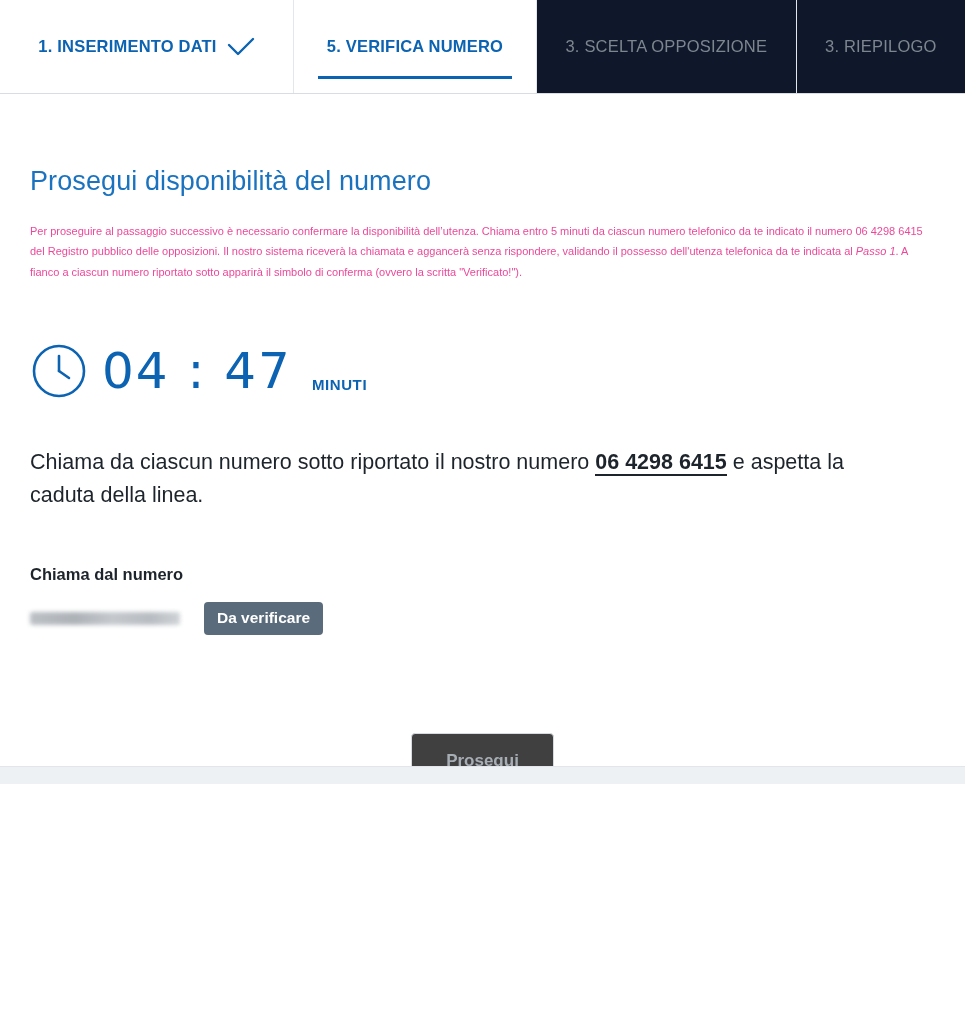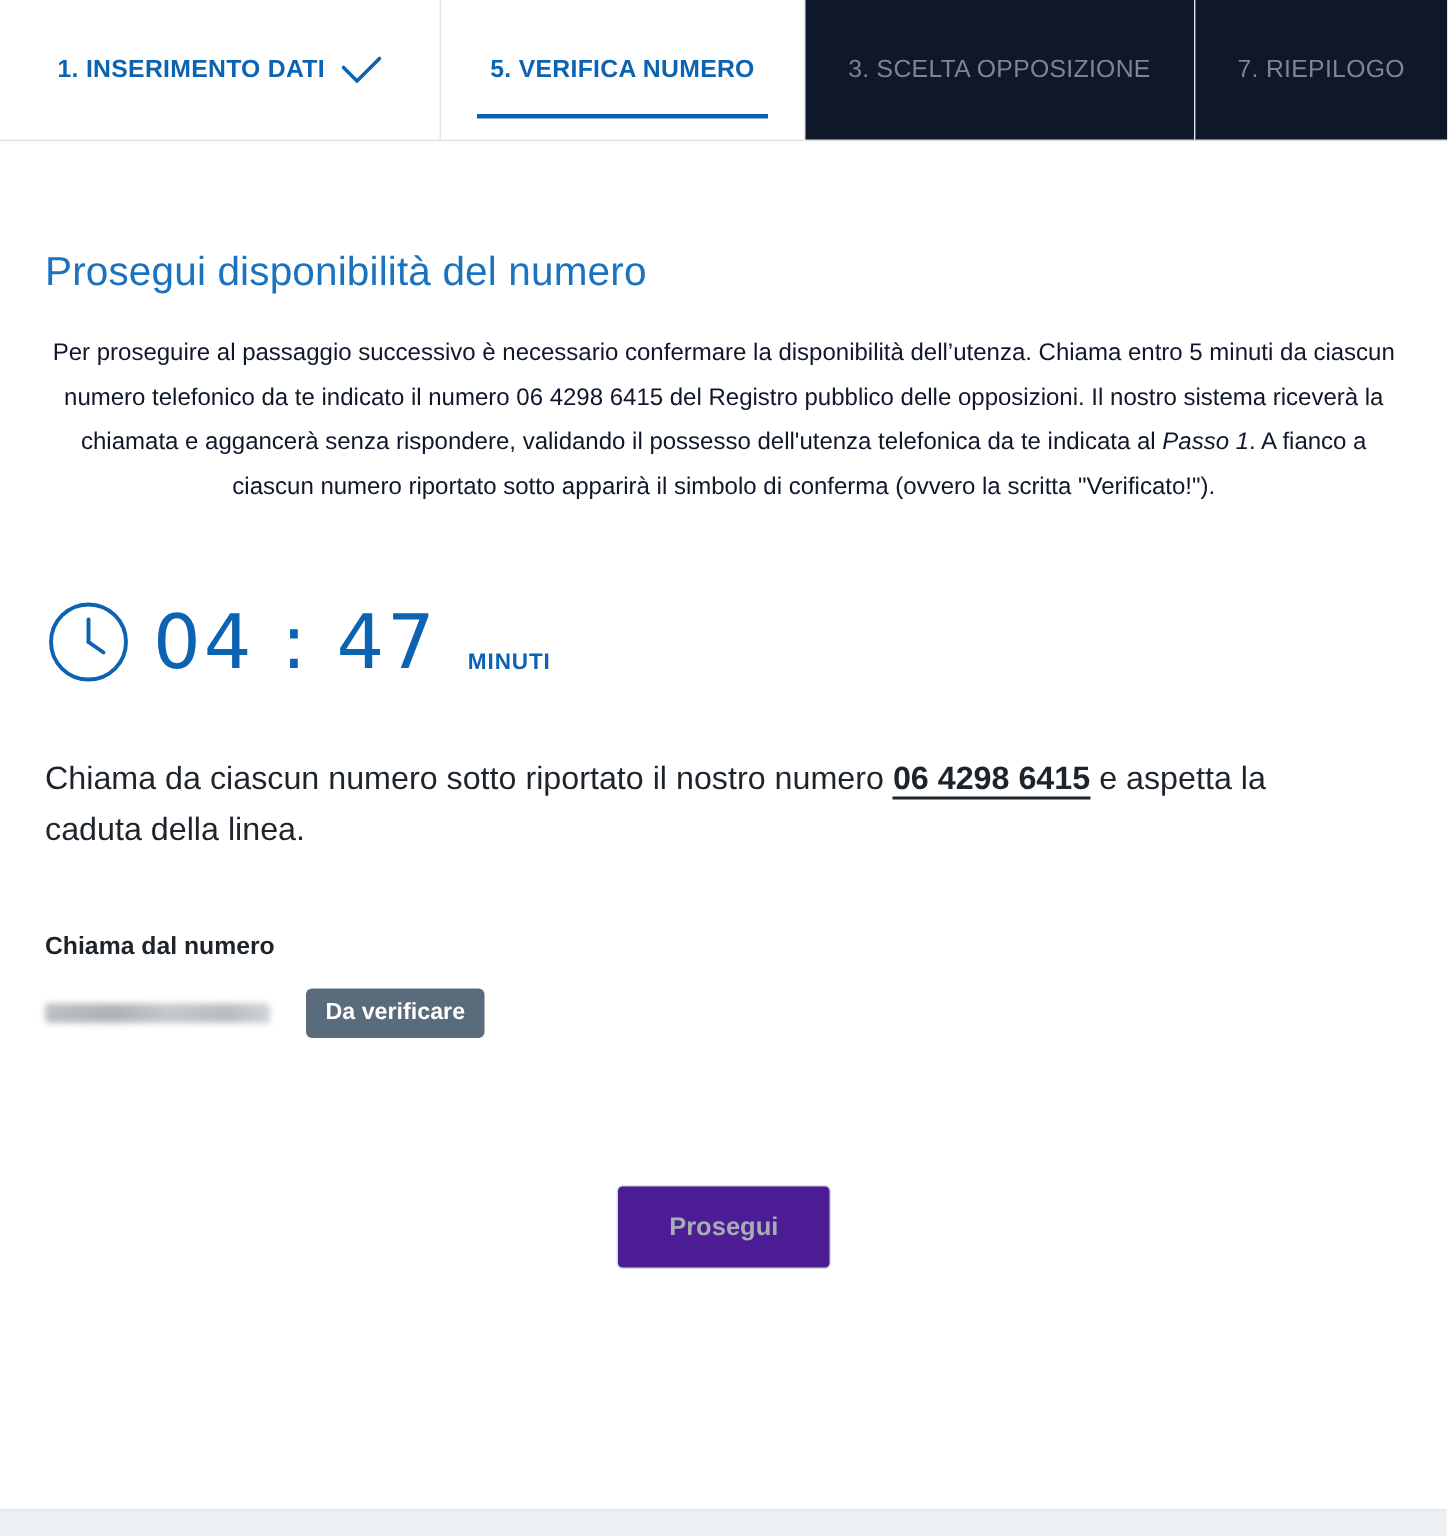--- a/index.html
+++ b/index.html
@@ -4,21 +4,21 @@
 <style>
   * { box-sizing: border-box; }
   html, body {
     margin: 0;
     padding: 0;
     background: #ffffff;
     font-family: "Liberation Sans", sans-serif;
   }
   .page {
     width: 965px;
-    height: 1024px;
+    height: 784px;
     position: relative;
     background: #ffffff;
     overflow: hidden;
   }
 
   
   .stepper {
     display: flex;
     height: 94px;
     background: #ffffff;
@@ -70,25 +70,24 @@
   }
   .title {
     color: #1b73bf;
     font-size: 27px;
     font-weight: normal;
     margin: 72px 0 0 0;
     letter-spacing: 0.1px;
   }
   .intro {
     margin: 24px 0 0 0;
-    font-size: 16px;
+    font-size: 11px;
     line-height: 1.85;
-    color: #0f172a;
+    color: #ec4899;
     max-width: 905px;
-    text-align: center;
   }
   .intro em { font-style: italic; }
 
   
   .timer-row {
     display: flex;
     align-items: center;
     margin-top: 60px;
     gap: 14px;
   }
@@ -170,21 +169,21 @@
     cursor: pointer;
     border: 1px solid transparent;
     font-family: "Liberation Sans", sans-serif;
   }
   .btn-cancel {
     background: #5a6b7b;
     color: #ffffff;
     min-width: 126px;
   }
   .btn-next {
-    background: #4c1d95;
+    background: #404040;
     color: #a6adb4;
     border: 1px solid #d6dbe0;
     min-width: 140px;
     cursor: default;
   }
   .bottom-strip {
     position: absolute;
     left: 0;
     right: 0;
     bottom: 0;
@@ -207,21 +206,21 @@
         </svg>
       </span>
     </div>
     <div class="step active">
       <span>5. VERIFICA NUMERO</span>
     </div>
     <div class="step idle">
       <span>3. SCELTA OPPOSIZIONE</span>
     </div>
     <div class="step idle">
-      <span>7. RIEPILOGO</span>
+      <span>3. RIEPILOGO</span>
     </div>
   </div>
 
   <div class="content">
 
     <h1 class="title">Prosegui disponibilità del numero</h1>
 
     <p class="intro">
       <span>Per proseguire al passaggio successivo è necessario confermare la disponibilità dell’utenza. Chiama entro 5 minuti da ciascun numero telefonico da te indicato il numero 06 4298 6415 del Registro pubblico delle opposizioni. Il nostro sistema riceverà la chiamata e aggancerà senza rispondere, validando il possesso dell'utenza telefonica da te indicata al </span><em>Passo 1</em><span>. A fianco a ciascun numero riportato sotto apparirà il simbolo di conferma (ovvero la scritta "Verificato!").</span>
     </p>

